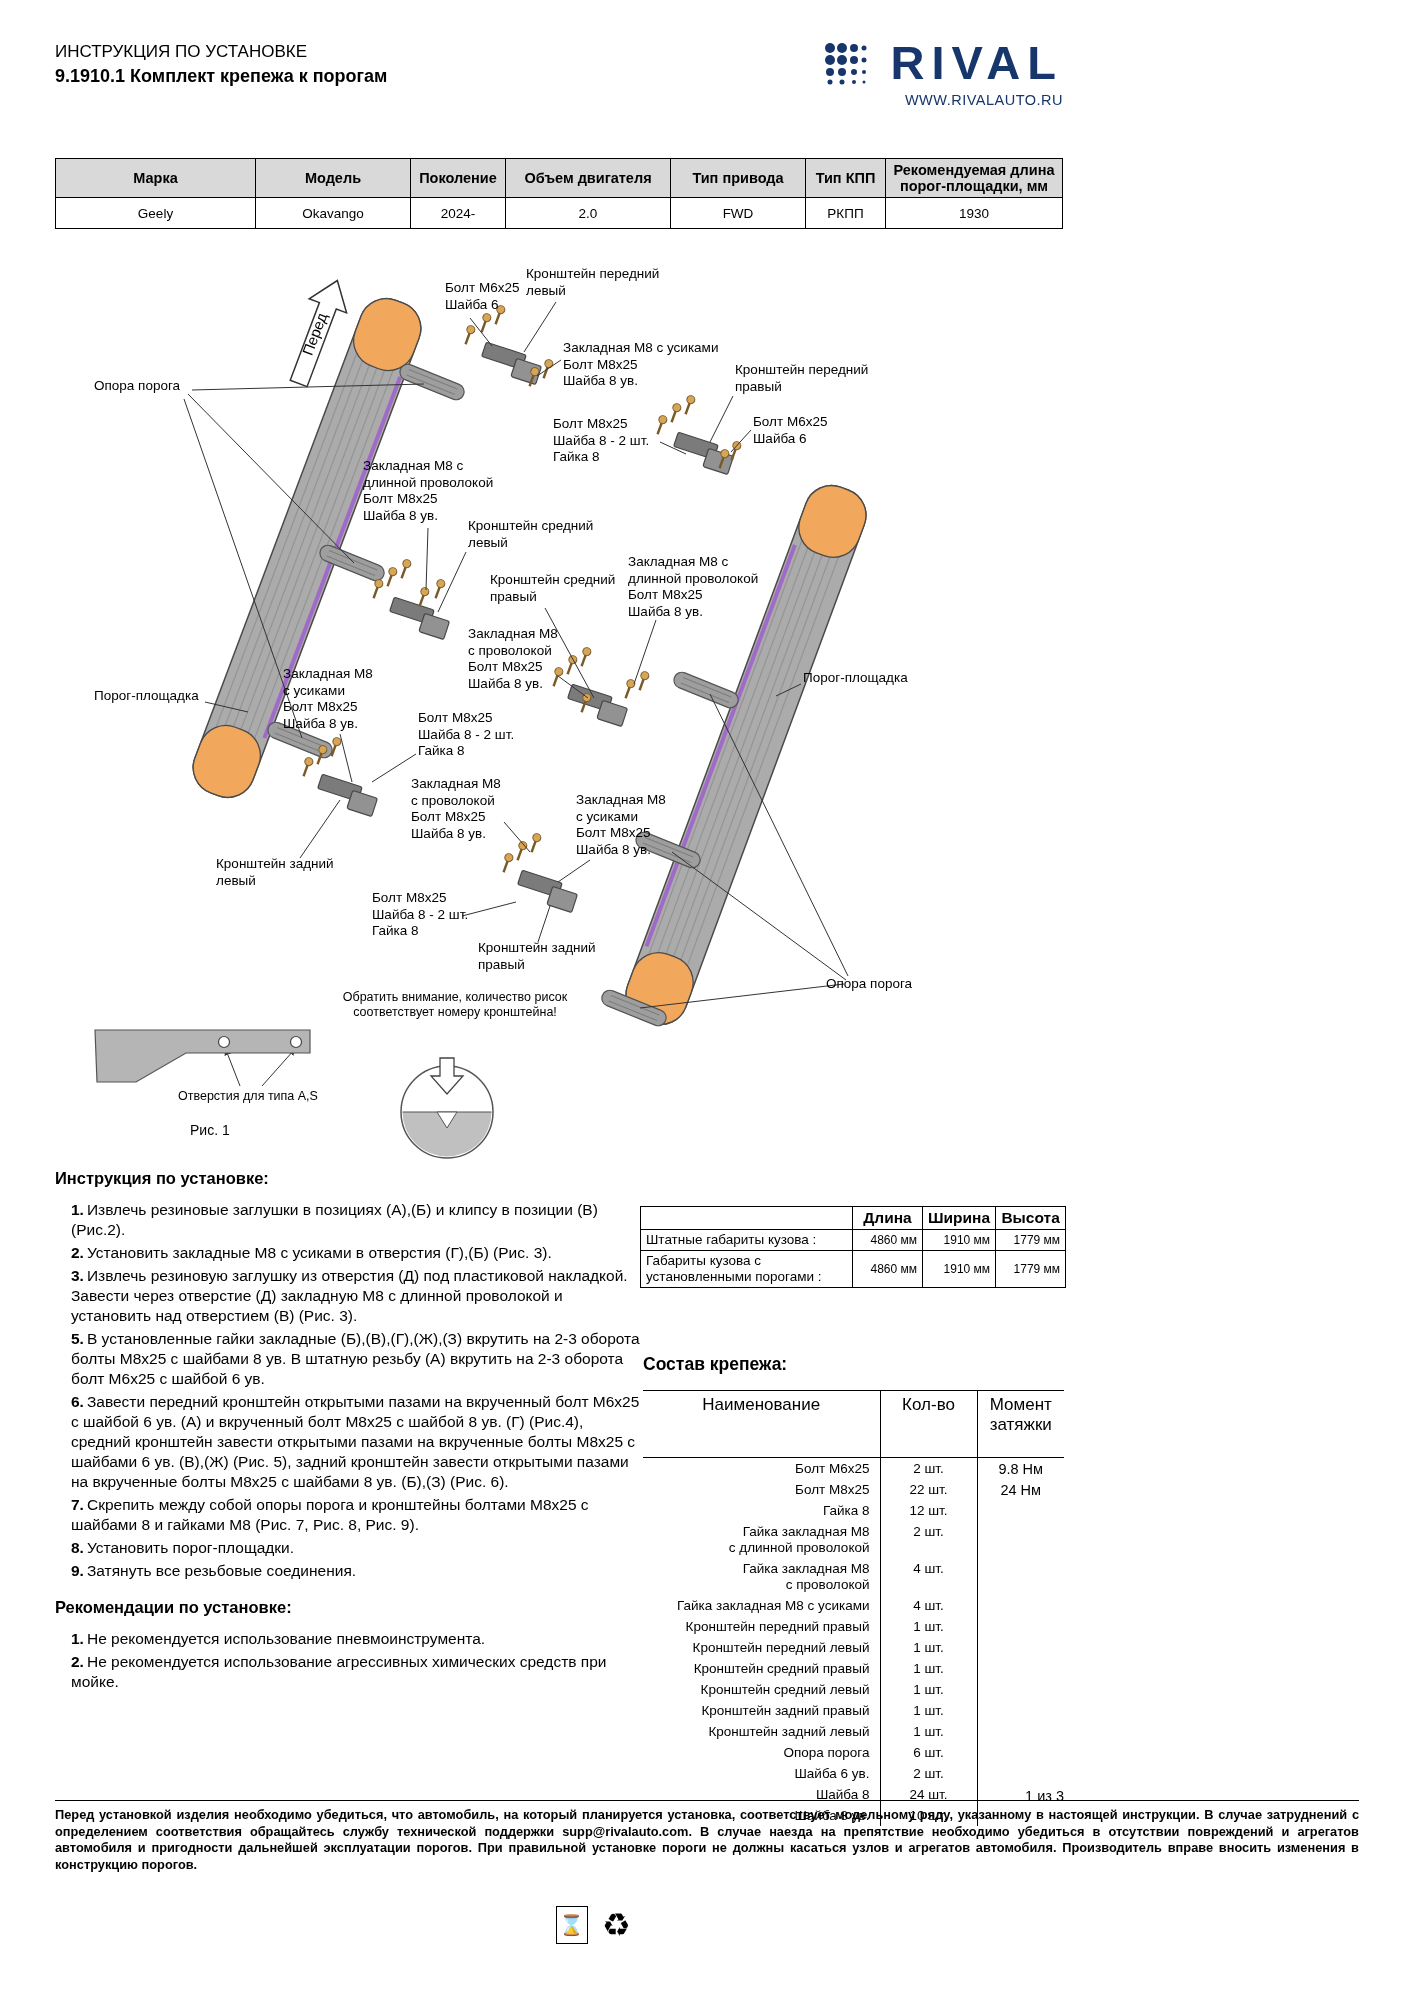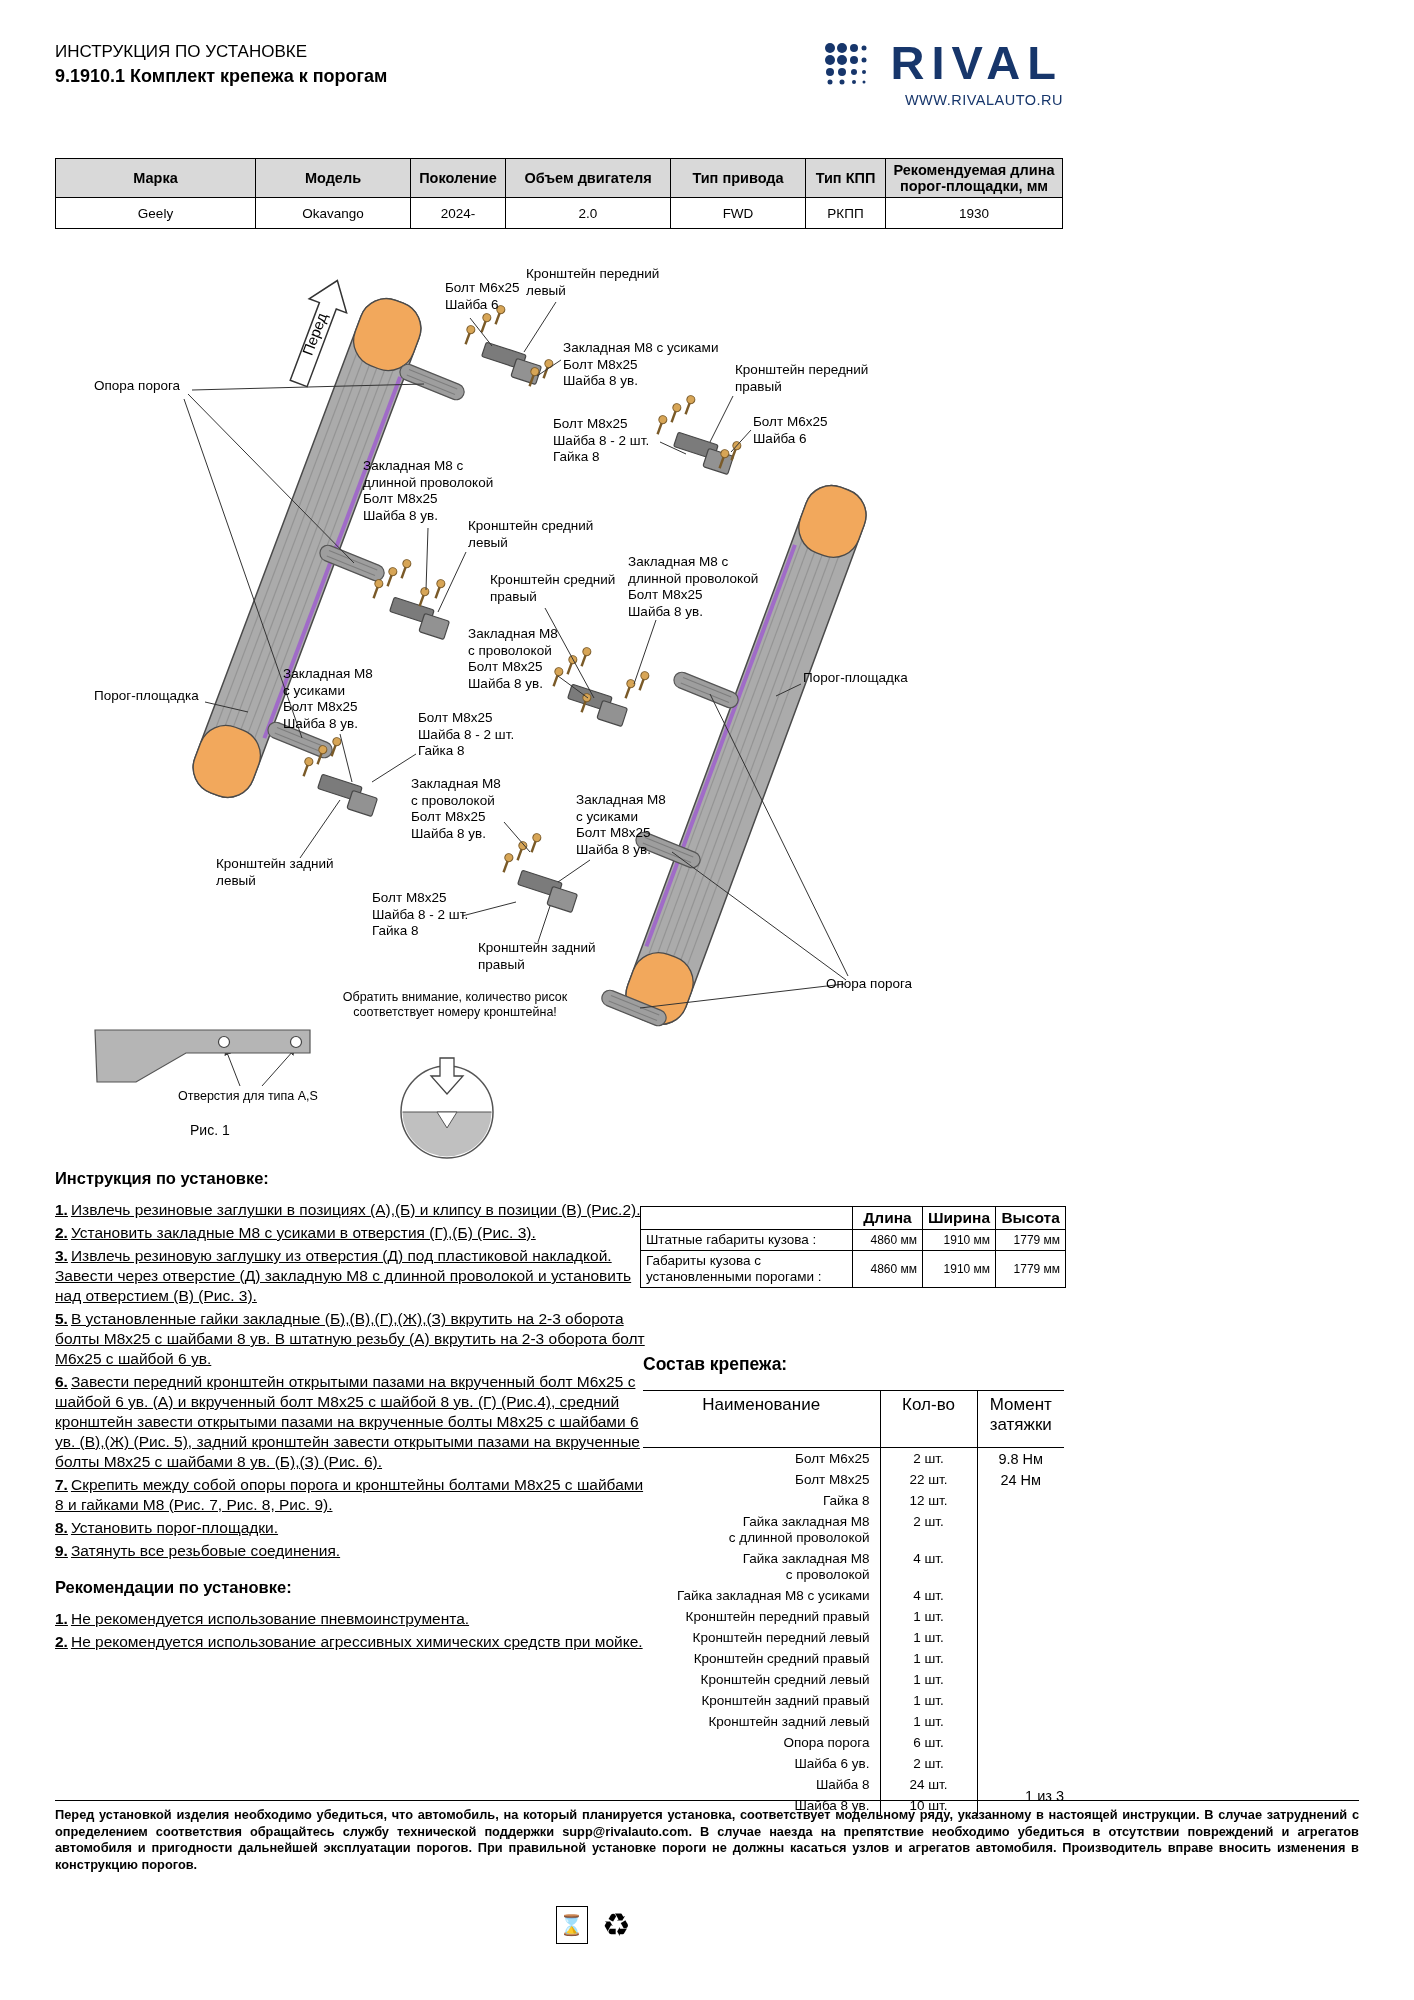--- a/index.html
+++ b/index.html
@@ -21,35 +21,35 @@
   #diagram{position:absolute;left:0;top:260px;width:1414px;height:900px;}
   #diagram svg{position:absolute;left:0;top:0;}
   .dlabel{position:absolute;font-size:13.5px;line-height:16.5px;white-space:pre-line;}
   .dlabel.center{text-align:center;}
   .pered{position:absolute;left:293px;top:66px;transform:rotate(-69deg);font-size:15px;}
   .fig-cap{font-size:14px;}
   .small-lab{font-size:12.5px;}
   
   .instr{position:absolute;left:55px;top:1168px;width:590px;font-size:15.5px;line-height:20px;}
   .instr h3{font-size:16.5px;margin:0 0 12px 0;}
-  .instr p{margin:0 0 3px 0;text-decoration:underline;}
+  .instr p{margin:0 0 3px 16px;}
   .instr b{margin-right:3px;}
   .instr .rec-title{margin-top:16px;}
   
   .dims{position:absolute;left:640px;top:1206px;}
   .dims table{border-collapse:collapse;table-layout:fixed;}
   .dims th,.dims td{border:1px solid #000;padding:2px 5px;}
   .dims th{font-size:15.5px;font-weight:bold;text-align:center;}
   .dims .lbl{font-size:13.5px;text-align:left;line-height:16px;}
   .dims .val{font-size:12px;text-align:right;}
   
   .hw-title{position:absolute;left:643px;top:1354px;font-size:17.5px;font-weight:bold;}
   .hw{position:absolute;left:643px;top:1390px;width:421px;}
   .hw table{border-collapse:collapse;width:421px;border-top:1.5px solid #000;table-layout:fixed;}
-  .hw th{font-size:17px;font-weight:normal;padding:4px 0 12px 0;border-bottom:1.5px solid #000;}
+  .hw th{font-size:17px;font-weight:normal;padding:4px 0 22px 0;border-bottom:1.5px solid #000;}
   .hw td,.hw th{vertical-align:top;}
   .hw td+td,.hw th+th{border-left:1px solid #000;}
   .hn{font-size:13.5px;line-height:16px;text-align:right;padding:2.5px 10px 2.5px 0;white-space:pre-line;}
   .hq{font-size:13.5px;text-align:center;padding:2.5px 0;}
   .ht{font-size:14.5px;text-align:center;padding:2.5px 0;}
   .pagenum{position:absolute;left:980px;top:1788px;width:84px;text-align:right;font-size:14.5px;}
   
   .footer{position:absolute;left:55px;top:1800px;width:1304px;border-top:1.5px solid #000;
           padding-top:6px;font-size:12.8px;font-weight:bold;line-height:16.5px;text-align:justify;}
   .recycle-row{position:absolute;left:556px;top:1906px;width:520px;display:flex;align-items:center;gap:14px;}

